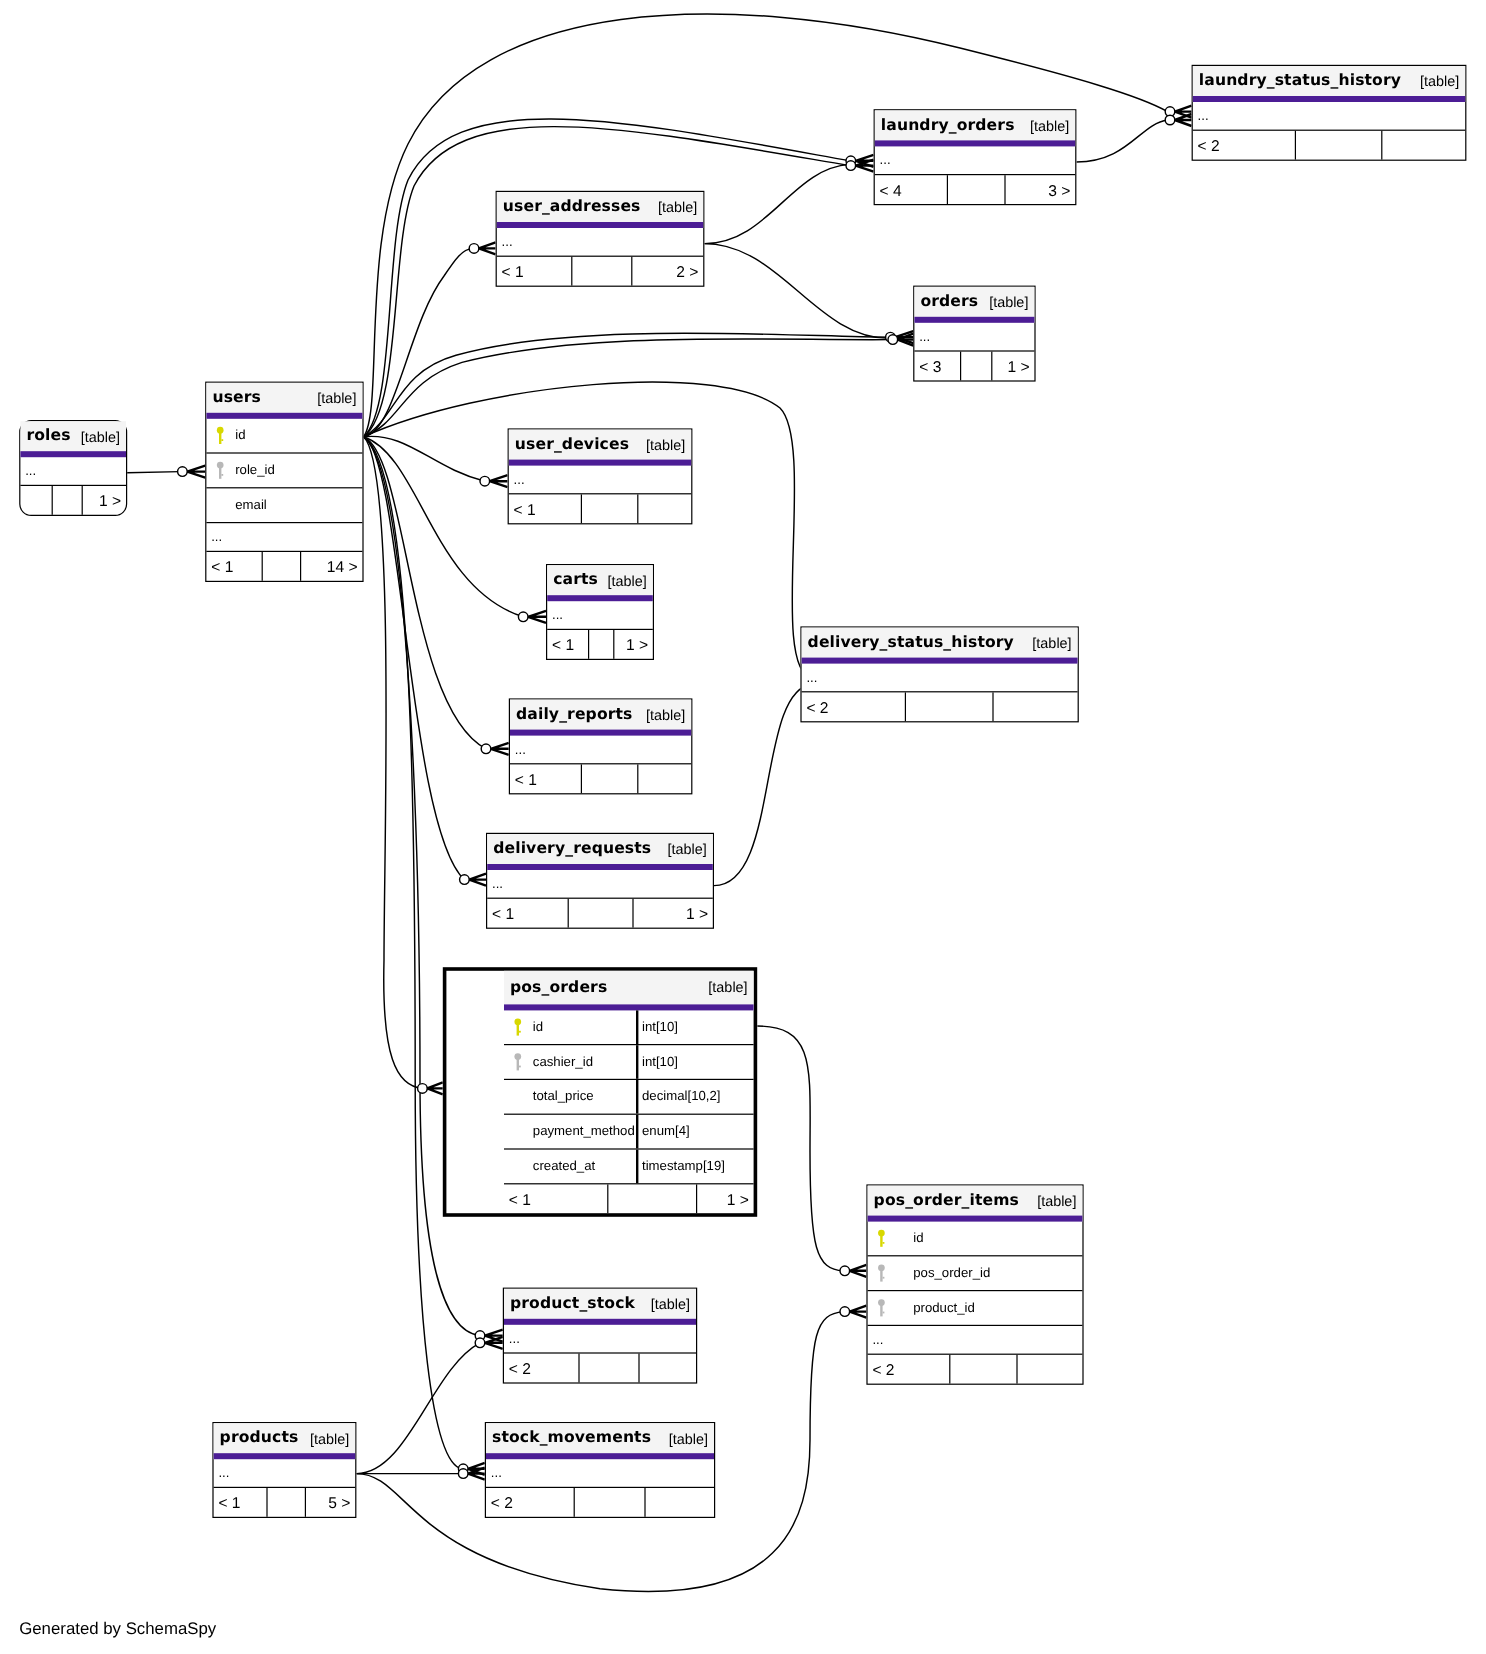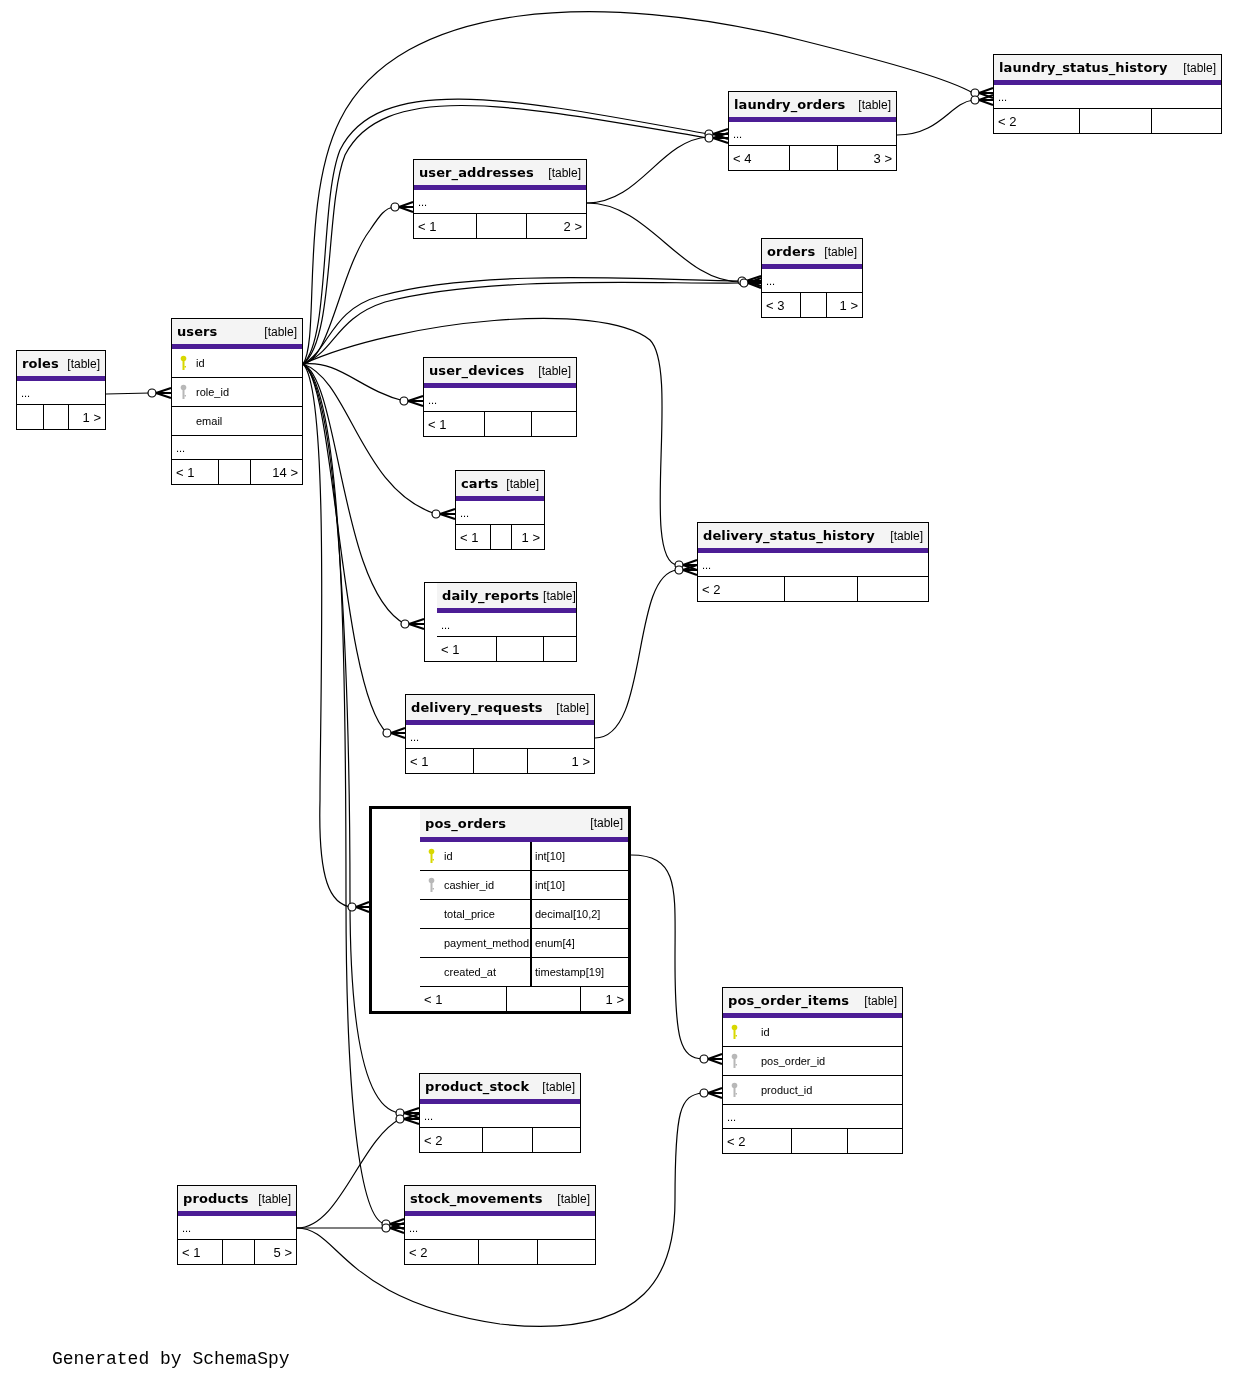--- a/index.html
+++ b/index.html
@@ -16,21 +16,21 @@
               box-sizing:border-box; font-family:"Liberation Sans", sans-serif; font-size:11px; position:relative; }
   .tbl .row .col { padding-left:24px; flex:1; }
   .tbl .row .type { border-left:2px solid #000000; height:100%; display:flex; align-items:center; padding-left:3px; box-sizing:border-box; }
   .tbl .row .key { position:absolute; left:8px; top:6px; width:7px; height:16px; }
   .tbl .ell { height:24px; border-bottom:1px solid #000; font-family:"Liberation Sans", sans-serif;
               font-size:11px; padding-left:4px; box-sizing:border-box; display:flex; align-items:center; }
   .tbl .foot { height:24px; display:flex; font-family:"Liberation Sans", sans-serif; font-size:13px; }
   .tbl .foot div { box-sizing:border-box; display:flex; align-items:center; padding:0 4px; }
   .tbl .foot div + div { border-left:1px solid #000; }
   .tbl .foot .r { justify-content:flex-end; }
-  .footer-note { position:absolute; left:16px; top:1349px; font-family:Liberation Mono, monospace; font-size:18px;margin-left:36px; }
+  .footer-note { position:absolute; left:16px; top:1349px; font-family:Liberation Sans, sans-serif; font-size:14px; }
 </style>
 </head>
 <body>
 
 <svg id="edges" xmlns="http://www.w3.org/2000/svg">
     <path d="M106,394 L150,393" fill="none" stroke="#000" stroke-width="1.2"></path>
     <path d="M303,364 C330,360 340,270 370,230 C380,215 385,208 394,207" fill="none" stroke="#000" stroke-width="1.2"></path>
     <path d="M303,364 C330,340 320,200 340,150 C380,70 520,100 708,134" fill="none" stroke="#000" stroke-width="1.2"></path>
     <path d="M303,364 C335,340 325,205 345,155 C385,78 520,106 708,138" fill="none" stroke="#000" stroke-width="1.2"></path>
     <path d="M303,364 C320,340 300,200 340,120 C400,0 600,-10 800,40 C900,65 950,80 973,93" fill="none" stroke="#000" stroke-width="1.2"></path>
@@ -131,21 +131,21 @@
     <g>
       <circle cx="704" cy="1059" r="4" fill="#fff" stroke="#000" stroke-width="1.2"></circle>
       <path d="M708,1059 L722,1054 M708,1059 L722,1059 M708,1059 L722,1064" stroke="#000" stroke-width="2" fill="none"></path>
     </g>
     <g>
       <circle cx="704" cy="1093" r="4" fill="#fff" stroke="#000" stroke-width="1.2"></circle>
       <path d="M708,1093 L722,1088 M708,1093 L722,1093 M708,1093 L722,1098" stroke="#000" stroke-width="2" fill="none"></path>
     </g>
   </svg>
 
-<div class="tbl" style="left:16px;top:350px;width:90px;">
+<div class="tbl" style="left:16px;top:350px;width:90px;border-radius:10px;">
   <div class="hdr">
       <span class="name">roles</span>
       <span class="kind">[table]</span>
     </div>
   <div class="ell">...</div>
   <div class="foot">
       <div style="width:26px"></div>
       <div style="width:25px"></div>
       <div class="r" style="flex:1">1 &gt;</div>
     </div>
@@ -254,34 +254,34 @@
       <span class="kind">[table]</span>
     </div>
   <div class="ell">...</div>
   <div class="foot">
       <div style="width:34px">&lt; 1</div>
       <div style="width:21px"></div>
       <div class="r" style="flex:1">1 &gt;</div>
     </div>
 </div>
 
-<div class="tbl" style="left:697px;top:522px;width:232px;">
+<div class="tbl" style="left:667px;top:522px;width:232px;">
   <div class="hdr">
       <span class="name">delivery_status_history</span>
       <span class="kind">[table]</span>
     </div>
   <div class="ell">...</div>
   <div class="foot">
       <div style="width:86px">&lt; 2</div>
       <div style="width:73px"></div>
       <div class="r" style="flex:1"></div>
     </div>
 </div>
 
-<div class="tbl" style="left:424px;top:582px;width:153px;padding-left:12px;">
+<div class="tbl" style="left:424px;top:582px;width:153px;">
   <div class="hdr">
       <span class="name">daily_reports</span>
       <span class="kind">[table]</span>
     </div>
   <div class="ell">...</div>
   <div class="foot">
       <div style="width:59px">&lt; 1</div>
       <div style="width:47px"></div>
       <div class="r" style="flex:1"></div>
     </div>

